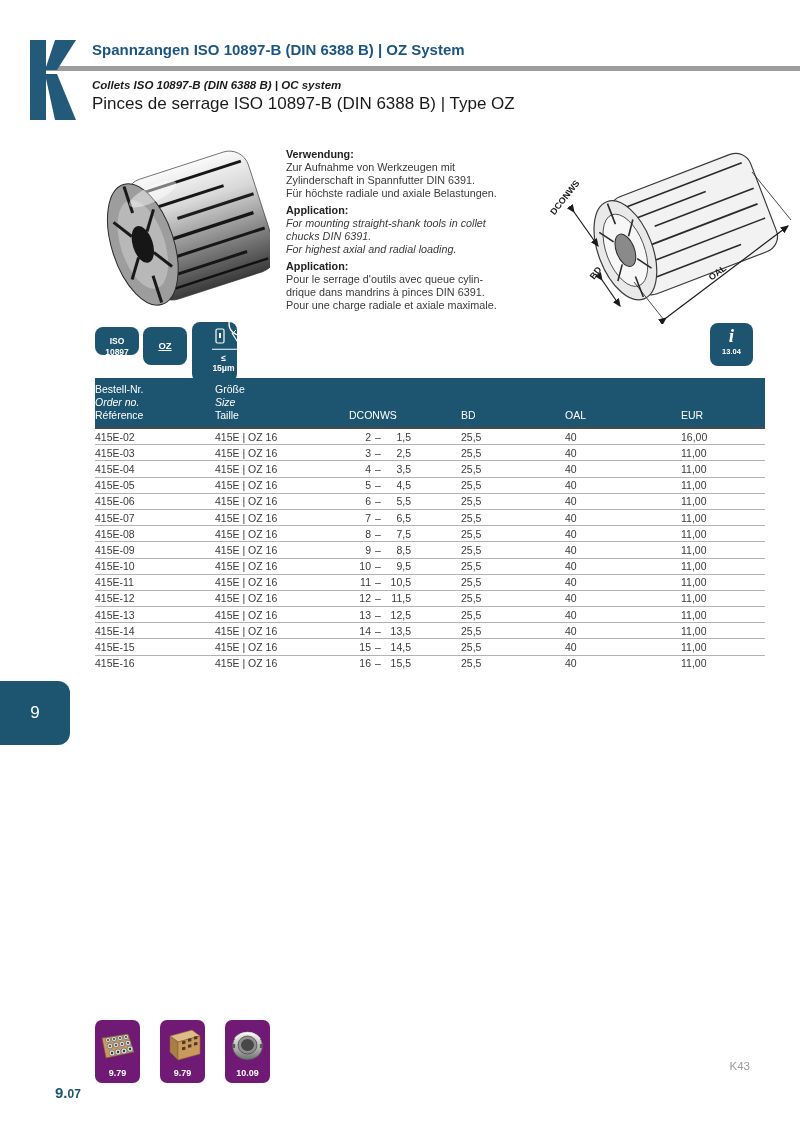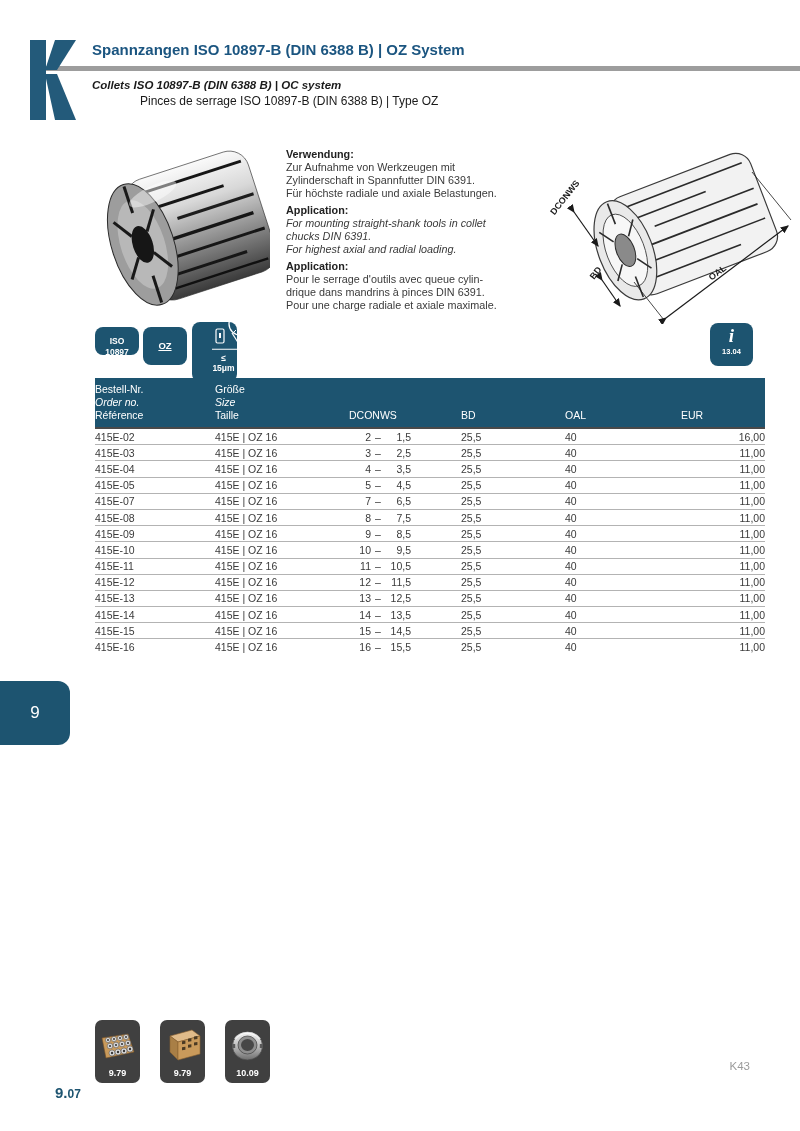--- a/index.html
+++ b/index.html
@@ -4,21 +4,21 @@
 <style>
   html,body{margin:0;padding:0;background:#fff;}
   .page{position:relative;width:800px;height:1131px;background:#fff;overflow:hidden;
         font-family:"Liberation Sans",sans-serif;color:#3a3a3a;}
 
   
   .rule{position:absolute;left:30px;top:66px;width:770px;height:5px;background:#9d9d9d;}
   .logo{position:absolute;left:28px;top:40px;width:66px;height:80px;}
   .title{position:absolute;left:92px;top:41px;font-size:15px;font-weight:bold;color:#1b5580;white-space:nowrap;}
   .sub1{position:absolute;left:92px;top:79px;font-size:11.5px;font-weight:bold;font-style:italic;color:#1a1a1a;white-space:nowrap;text-align:right;}
-  .sub2{position:absolute;left:92px;top:94px;font-size:12px;color:#1a1a1a;white-space:nowrap;margin-left:48px;}
+  .sub2{position:absolute;left:92px;top:94px;font-size:17px;color:#1a1a1a;white-space:nowrap;}
 
   
   .photo{position:absolute;left:86px;top:148px;width:184px;height:170px;}
   .usage{position:absolute;left:286px;top:148px;width:265px;font-size:10.8px;line-height:13px;color:#3a3a3a;}
   .usage .h{font-weight:bold;color:#222;margin-top:4px;}
   .usage .h:first-child{margin-top:0;}
   .usage .i{font-style:italic;}
   .drawing{position:absolute;left:548px;top:140px;width:250px;height:184px;}
   .dimlabel{font-size:9px;font-weight:bold;fill:#1a1a1a;}
 
@@ -35,35 +35,35 @@
   
   table.tbl{position:absolute;left:95px;top:378px;width:670px;border-collapse:collapse;table-layout:fixed;
             font-size:10.5px;color:#3a3a3a;}
   table.tbl th{background:#1d5470;color:#fff;font-weight:normal;text-align:left;vertical-align:bottom;
                padding:5px 0 5px 0;border-bottom:2px solid #4a4a4a;}
   table.tbl th .ln{display:block;line-height:13px;}
   table.tbl th .it{font-style:italic;}
   table.tbl td{padding:1.5px 0;height:12.2px;border-bottom:1px solid #b3b3b3;vertical-align:middle;}
   table.tbl tr:last-child td{border-bottom:none;}
   .pad{padding-left:8px;}
-  .h-eur,.c-eur{text-align:right;padding-right:6px;}
+  .h-eur,.c-eur{text-align:left;padding-right:6px;}
   .n1{display:inline-block;width:22px;text-align:right;}
   .dash{display:inline-block;width:14px;text-align:center;}
   .n2{display:inline-block;width:26px;text-align:right;}
 
   
   .tab9{position:absolute;left:0;top:681px;width:70px;height:64px;background:#1d5470;border-radius:0 12px 12px 0;
         color:#fff;font-size:17px;display:flex;align-items:center;justify-content:center;}
   .notes{position:absolute;left:95px;top:706px;font-size:10.8px;line-height:13.2px;color:#2b2b2b;}
   .note-row{display:flex;}
   .note-label{width:95px;font-weight:bold;}
   .note-text.i{font-style:italic;}
 
   
-  .thumb{position:absolute;top:1020px;width:45px;height:63px;background:#404040;border-radius:7px;
+  .thumb{position:absolute;top:1020px;width:45px;height:63px;background:#701a75;border-radius:7px;
          color:#fff;font-size:9px;font-weight:bold;text-align:center;cursor:pointer;}
   .thumb svg{display:block;margin:2px auto 0 auto;}
   .t1{left:95px;} .t2{left:160px;} .t3{left:225px;}
   .pcode{position:absolute;left:55px;top:1084px;color:#1d5470;font-weight:bold;font-size:15px;}
   .pcode .sm{font-size:12px;}
   .brand{position:absolute;left:30px;top:1086px;width:770px;text-align:center;color:#9b9b9b;
          font-weight:bold;font-size:21px;letter-spacing:1.5px;}
   .pref{position:absolute;right:50px;top:1060px;color:#9b9b9b;font-size:11.5px;}
 </style>
 </head>
@@ -254,20 +254,28 @@
         </tr>
         <tr>
           <td class="pad">415E-05</td>
           <td>415E | OZ 16</td>
           <td><span class="n1">5</span><span class="dash">–</span><span class="n2">4,5</span></td>
           <td>25,5</td>
           <td>40</td>
           <td class="c-eur">11,00</td>
         </tr>
         <tr>
+          <td class="pad">415E-06</td>
+          <td>415E | OZ 16</td>
+          <td><span class="n1">6</span><span class="dash">–</span><span class="n2">5,5</span></td>
+          <td>25,5</td>
+          <td>40</td>
+          <td class="c-eur">11,00</td>
+        </tr>
+        <tr>
           <td class="pad">415E-07</td>
           <td>415E | OZ 16</td>
           <td><span class="n1">7</span><span class="dash">–</span><span class="n2">6,5</span></td>
           <td>25,5</td>
           <td>40</td>
           <td class="c-eur">11,00</td>
         </tr>
         <tr>
           <td class="pad">415E-08</td>
           <td>415E | OZ 16</td>

